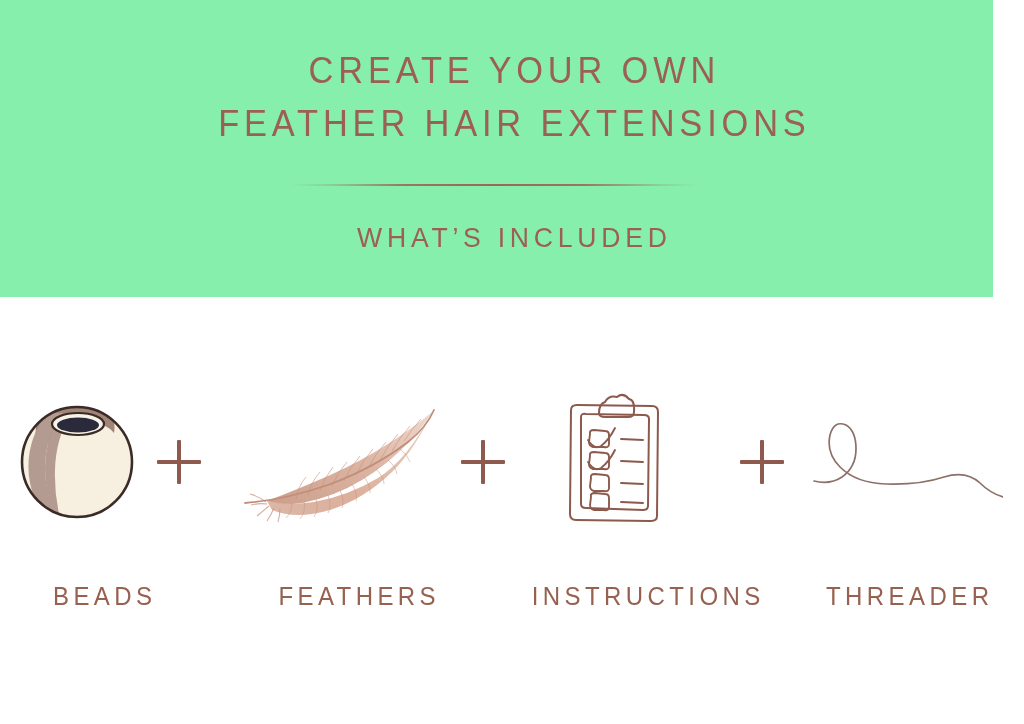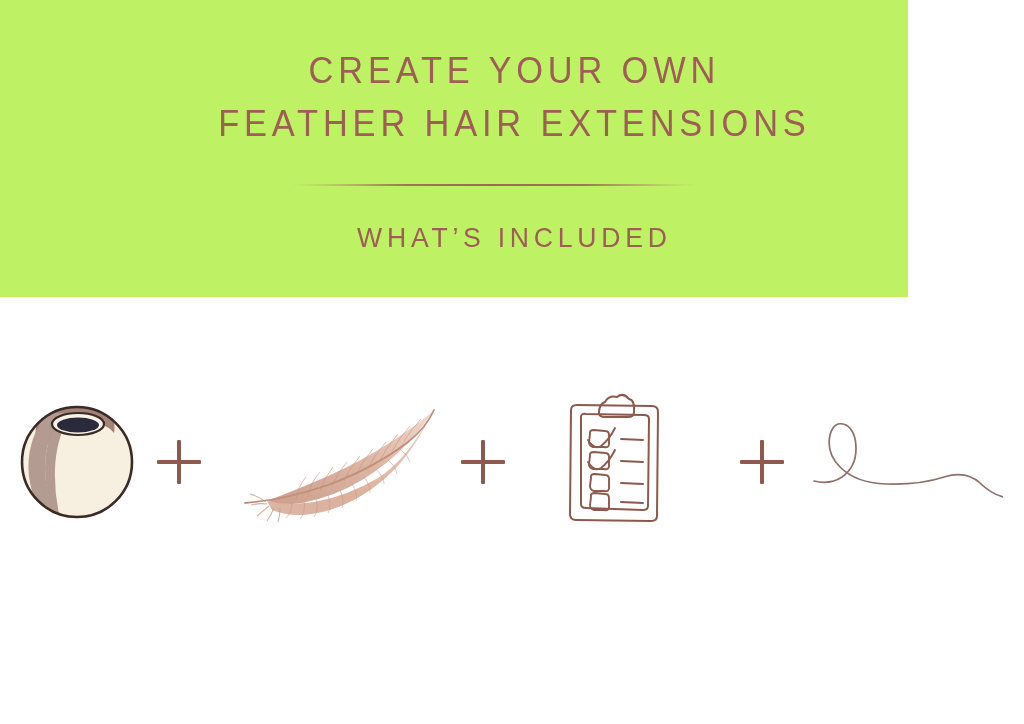--- a/index.html
+++ b/index.html
@@ -18,23 +18,23 @@
     width: 1024px;
     height: 724px;
     background: #ffffff;
   }
 
   
   .header-band {
     position: absolute;
     left: 0;
     top: 0;
-    width: 908px;
+    width: 993px;
     height: 297px;
-    background: #bef264;
+    background: #86efac;
   }
   .title-block {
     position: absolute;
     left: 0;
     top: 44px;
     width: 1024px;
     text-align: center;
   }
   .title-line {
     display: block;
@@ -288,14 +288,20 @@
                  Q158 65 172 78
                  Q182 88 195 92" fill="none" stroke="#8d7068" stroke-width="1.7" stroke-linecap="round"></path>
       </svg>
     </div>
 
     <div class="plus plus-1"></div>
     <div class="plus plus-2"></div>
     <div class="plus plus-3"></div>
   </div>
 
+  <div class="labels-row">
+    <div class="label label-beads">BEADS</div>
+    <div class="label label-feathers">FEATHERS</div>
+    <div class="label label-instructions">INSTRUCTIONS</div>
+    <div class="label label-threader">THREADER</div>
+  </div>
 
 </div>
 
 </body></html>

